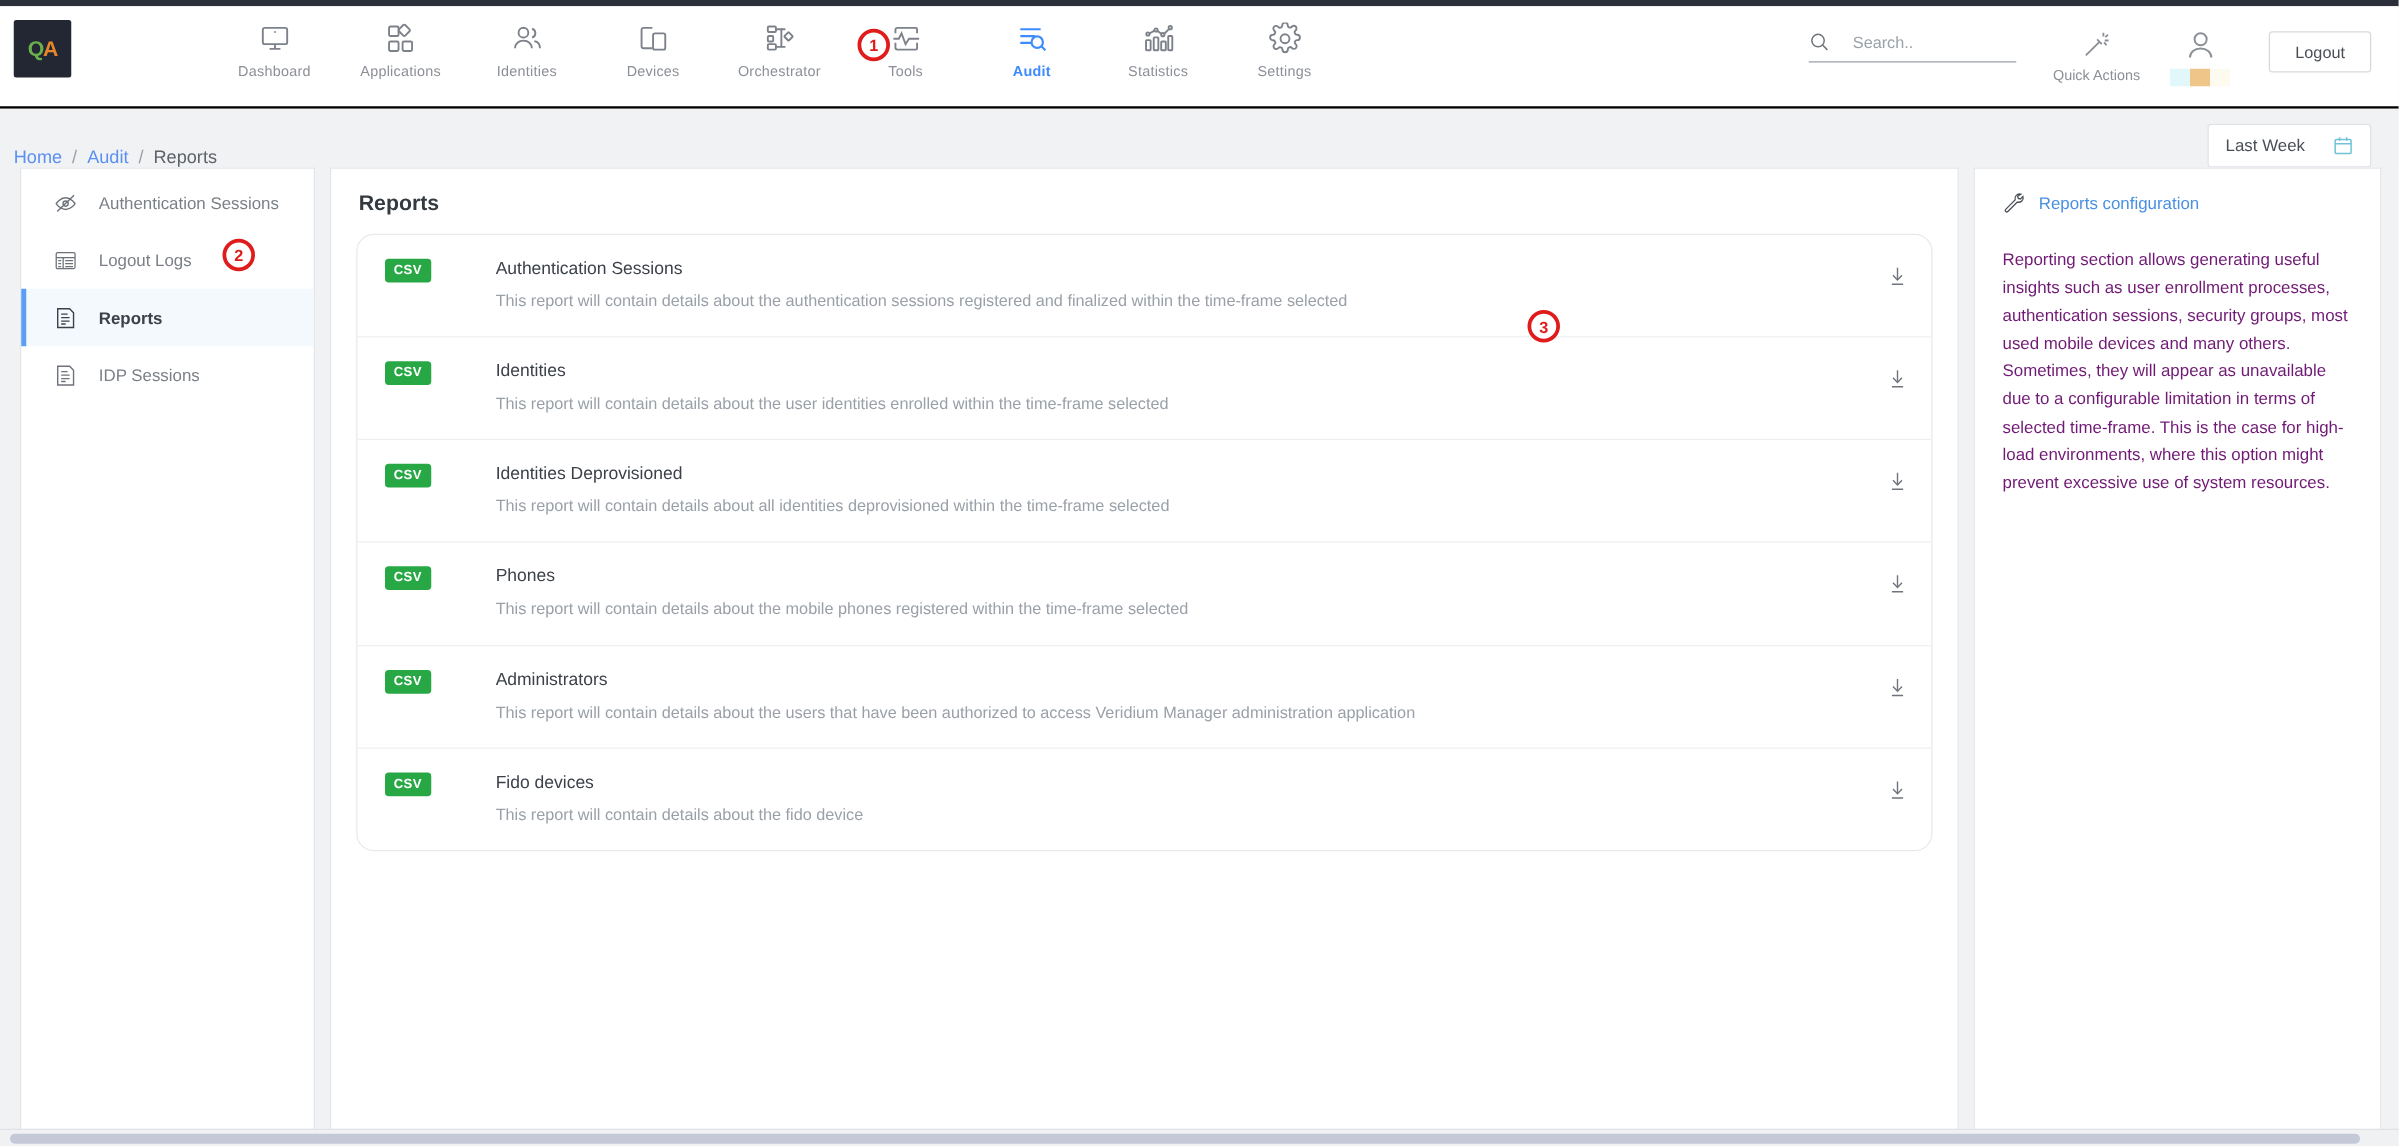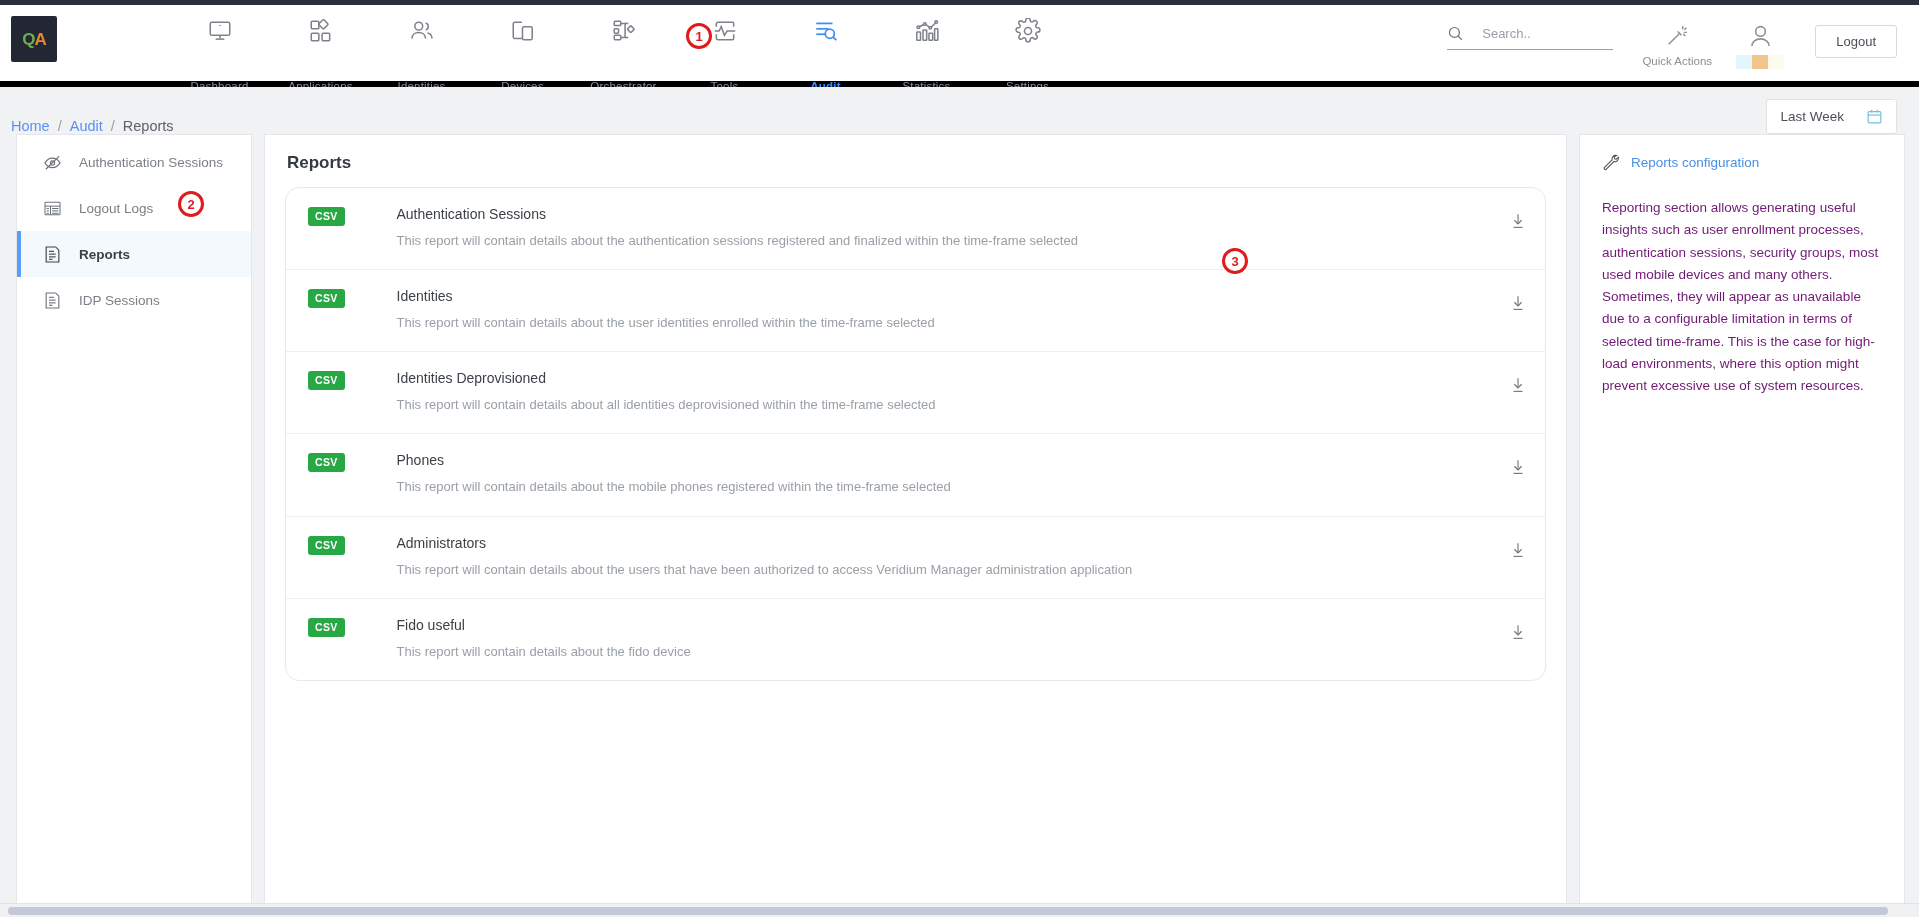--- a/index.html
+++ b/index.html
@@ -24,21 +24,21 @@
     height: 5px;
     background: #2b2f3a;
     width: 100%;
     flex: 0 0 auto;
   }
 
   
   .header {
     height: 82px;
     background: #ffffff;
-    border-bottom: 6px solid #000000;
+    border-bottom: 2px solid #000000;
     display: flex;
     align-items: flex-start;
     flex: 0 0 auto;
     position: relative;
   }
   .logo {
     width: 46px; height: 46px;
     background: #222733;
     margin: 11px 0 0 11px;
     border-radius: 2px;
@@ -61,21 +61,20 @@
     gap: 0px;
     padding-top: 11px;
   }
   .nav-item {
     width: 101px;
     display: flex;
     flex-direction: column;
     align-items: center;
     cursor: pointer;
     position: relative;
-    gap: 28px;
   }
   .nav-icon {
     height: 30px;
     display: flex; align-items: center; justify-content: center;
     color: #7d818a;
   }
   .nav-label {
     margin-top: 6px;
     font-size: 11.5px;
     color: #8b8f96;
@@ -656,21 +655,21 @@
               <line x1="12" y1="3" x2="12" y2="15.5"></line>
               <polyline points="7.2,11 12,16 16.8,11"></polyline>
               <line x1="6" y1="20.5" x2="18" y2="20.5"></line>
             </svg>
           </span>
         </div>
 
         <div class="report-row">
           <span class="csv-badge">CSV</span>
           <div class="report-texts">
-            <div class="report-name">Fido useful</div>
+            <div class="report-name">Fido devices</div>
             <div class="report-desc">This report will contain details about the fido device</div>
           </div>
           <span class="dl-btn">
             <svg width="18" height="18" viewBox="0 0 24 24" fill="none" stroke="currentColor" stroke-width="1.5">
               <line x1="12" y1="3" x2="12" y2="15.5"></line>
               <polyline points="7.2,11 12,16 16.8,11"></polyline>
               <line x1="6" y1="20.5" x2="18" y2="20.5"></line>
             </svg>
           </span>
         </div>

